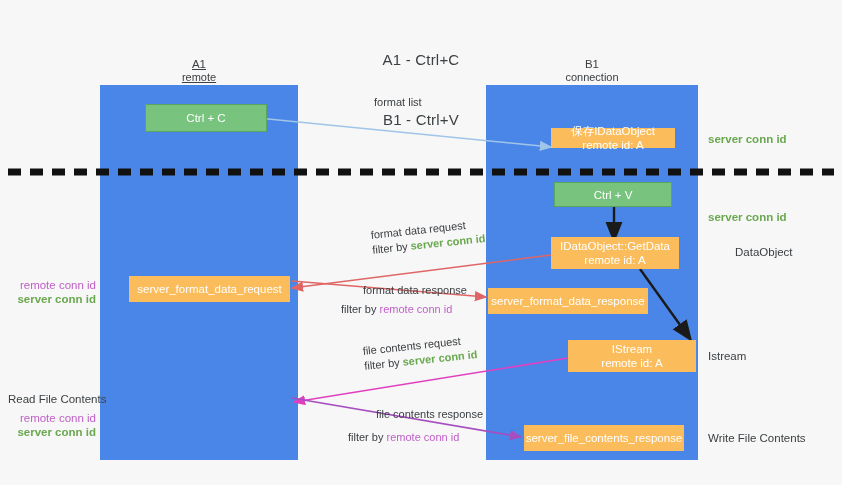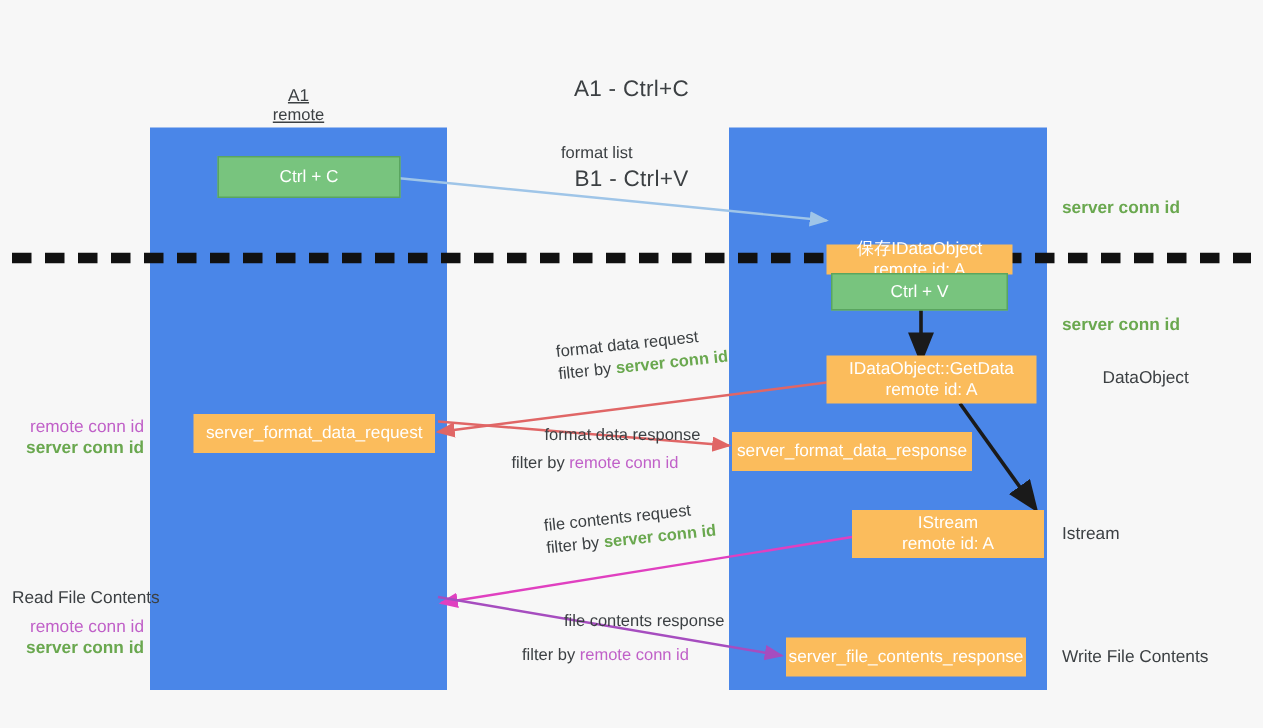--- a/index.html
+++ b/index.html
@@ -114,20 +114,24 @@
 
   <div id="title">
     <div>A1 - Ctrl+C</div>
     <div>B1 - Ctrl+V</div>
   </div>
 
   <div class="col-head" style="left:100px; top:58px; width:198px;text-decoration:underline;">
     <div class="t1">A1</div>
     <div class="t2">remote</div>
   </div>
+  <div class="col-head" style="left:486px; top:58px; width:212px;">
+    <div class="t1">B1</div>
+    <div class="t2">connection</div>
+  </div>
 
   <div class="lane" id="lane-a"></div>
   <div class="lane" id="lane-b"></div>
 
   <svg id="arrows" viewBox="0 0 842 485">
     <defs>
       <marker id="ah-blue" markerWidth="9" markerHeight="9" refX="7" refY="3.2" orient="auto">
         <path d="M0,0 L8,3.2 L0,6.4 z" fill="#9fc5e8"></path>
       </marker>
       <marker id="ah-red" markerWidth="9" markerHeight="9" refX="7" refY="3.2" orient="auto">
@@ -158,30 +162,30 @@
 
     <path d="M568,358 L294,402" stroke="#e040c0" stroke-width="1.6" fill="none" marker-end="url(#ah-magenta)"></path>
 
     <path d="M292,398 L521,437" stroke="#a64dbf" stroke-width="1.6" fill="none" marker-end="url(#ah-purple)"></path>
   </svg>
 
   <div class="box green" style="left:145px; top:104px; width:122px; height:28px;">
     <span>Ctrl + C</span>
   </div>
 
-  <div class="box orange" style="left:551px; top:128px; width:124px; height:20px;margin-top:35px;">
+  <div class="box orange" style="left:551px; top:128px; width:124px; height:20px;">
     <span>保存IDataObject</span>
     <span>remote id: A</span>
   </div>
 
   <div class="box green" style="left:554px; top:182px; width:118px; height:25px;">
     <span>Ctrl + V</span>
   </div>
 
-  <div class="box orange" style="left:551px; top:237px; width:140px; height:32px;">
+  <div class="box orange" style="left:551px; top:237px; width:128px; height:32px;">
     <span>IDataObject::GetData</span>
     <span>remote id: A</span>
   </div>
 
   <div class="box orange" style="left:568px; top:340px; width:128px; height:32px;">
     <span>IStream</span>
     <span>remote id: A</span>
   </div>
 
   <div class="box orange" style="left:129px; top:276px; width:161px; height:26px;">

